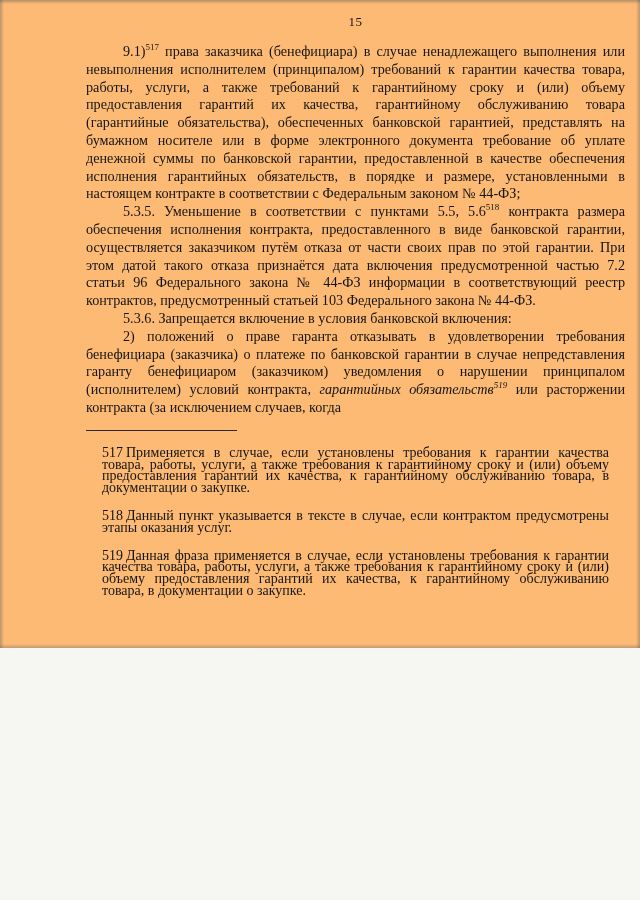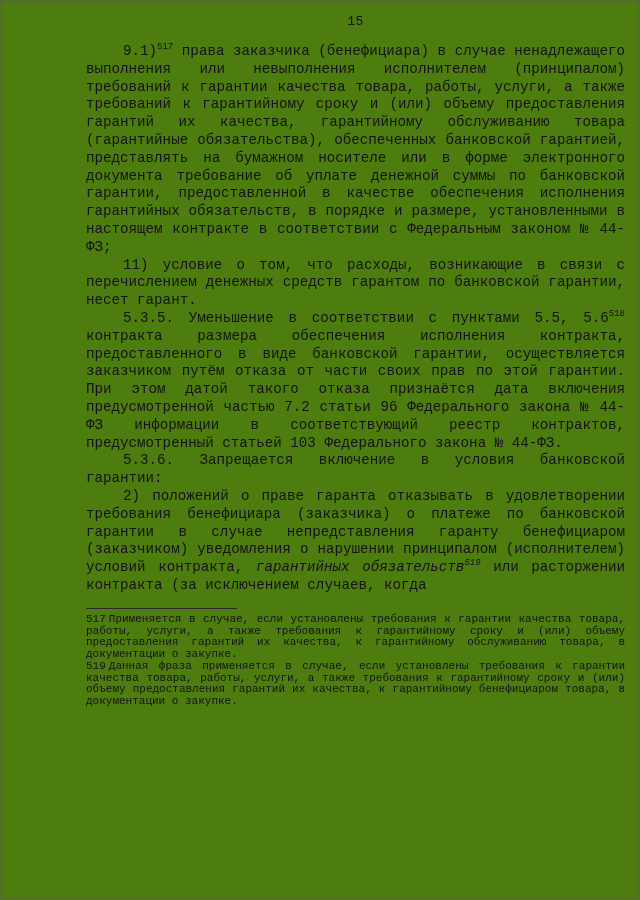--- a/index.html
+++ b/index.html
@@ -6,24 +6,24 @@
     margin: 0;
     padding: 0;
     width: 640px;
     height: 900px;
     overflow: hidden;
     background: #f6f6f3;
   }
   .page {
     position: relative;
     width: 640px;
-    height: 900px;
+    height: 648px;
     box-sizing: border-box;
-    background: #4d7c0f;
-    font-family: Liberation Mono, monospace;
+    background: #fdba74;
+    font-family: Liberation Serif, serif;
     color: #141414;
     padding: 14px 15px 0 86px;
     overflow: hidden;
   }
   
   .edge {
     position: absolute;
     pointer-events: none;
   }
   .edge-top    { top:0; left:0; right:0; height:4px;
@@ -58,45 +58,45 @@
   }
   .seg-italic { font-style: italic; }
 
   .footnote-separator {
     width: 151px;
     height: 0;
     border-top: 1px solid #2a2a2a;
     margin: 13px 0 5px 0;
   }
   .footnotes p.footnote {
-    margin: 0;
-    font-size: 11px;
+    margin: 16px;
+    font-size: 14px;
     line-height: 11.8px;
     text-align: justify;
   }
   .footnotes .footnote-marker { padding-right: 3px; }
 </style>
 </head>
 <body>
 
 <div class="page">
   <div class="edge edge-top"></div>
   <div class="edge edge-bottom"></div>
   <div class="edge edge-left"></div>
   <div class="edge edge-right"></div>
 
   <div class="page-number">15</div>
 
   <div class="body-text">
       <p class="para indent"><span>9.1)</span><sup class="fn-ref">517</sup><span> права заказчика (бенефициара) в случае ненадлежащего выполнения или невыполнения исполнителем (принципалом) требований к гарантии качества товара, работы, услуги, а также требований к гарантийному сроку и (или) объему предоставления гарантий их качества, гарантийному обслуживанию товара (гарантийные обязательства), обеспеченных банковской гарантией, представлять на бумажном носителе или в форме электронного документа требование об уплате денежной суммы по банковской гарантии, предоставленной в качестве обеспечения исполнения гарантийных обязательств, в порядке и размере, установленными в настоящем контракте в соответствии с Федеральным законом № 44-ФЗ;</span></p>
-      <p class="para indent"><span>11) условие о том, что расходы, возникающие в связи с перечислением денежных средств гарантом по банковской гарантии, несет гарант.</span></p>
       <p class="para indent"><span>5.3.5. Уменьшение в соответствии с пунктами 5.5, 5.6</span><sup class="fn-ref">518</sup><span> контракта размера обеспечения исполнения контракта, предоставленного в виде банковской гарантии, осуществляется заказчиком путём отказа от части своих прав по этой гарантии. При этом датой такого отказа признаётся дата включения предусмотренной частью 7.2 статьи 96 Федерального закона № 44-ФЗ информации в соответствующий реестр контрактов, предусмотренный статьей 103 Федерального закона № 44-ФЗ.</span></p>
-      <p class="para indent"><span>5.3.6. Запрещается включение в условия банковской гарантии:</span></p>
+      <p class="para indent"><span>5.3.6. Запрещается включение в условия банковской включения:</span></p>
       <p class="para indent"><span>2) положений о праве гаранта отказывать в удовлетворении требования бенефициара (заказчика) о платеже по банковской гарантии в случае непредставления гаранту бенефициаром (заказчиком) уведомления о нарушении принципалом (исполнителем) условий контракта, </span><span class="seg-italic">гарантийных обязательств</span><sup class="fn-ref seg-italic">519</sup><span> или расторжении контракта (за исключением случаев, когда</span></p>
     </div>
 
   <div class="footnote-separator"></div>
 
   <div class="footnotes">
       <p class="footnote"><span class="footnote-marker">517</span><span>Применяется в случае, если установлены требования к гарантии качества товара, работы, услуги, а также требования к гарантийному сроку и (или) объему предоставления гарантий их качества, к гарантийному обслуживанию товара, в документации о закупке.</span></p>
-      <p class="footnote"><span class="footnote-marker">519</span><span>Данная фраза применяется в случае, если установлены требования к гарантии качества товара, работы, услуги, а также требования к гарантийному сроку и (или) объему предоставления гарантий их качества, к гарантийному бенефициаром товара, в документации о закупке.</span></p>
+      <p class="footnote"><span class="footnote-marker">518</span><span>Данный пункт указывается в тексте в случае, если контрактом предусмотрены этапы оказания услуг.</span></p>
+      <p class="footnote"><span class="footnote-marker">519</span><span>Данная фраза применяется в случае, если установлены требования к гарантии качества товара, работы, услуги, а также требования к гарантийному сроку и (или) объему предоставления гарантий их качества, к гарантийному обслуживанию товара, в документации о закупке.</span></p>
     </div>
 </div>
 
 </body></html>

